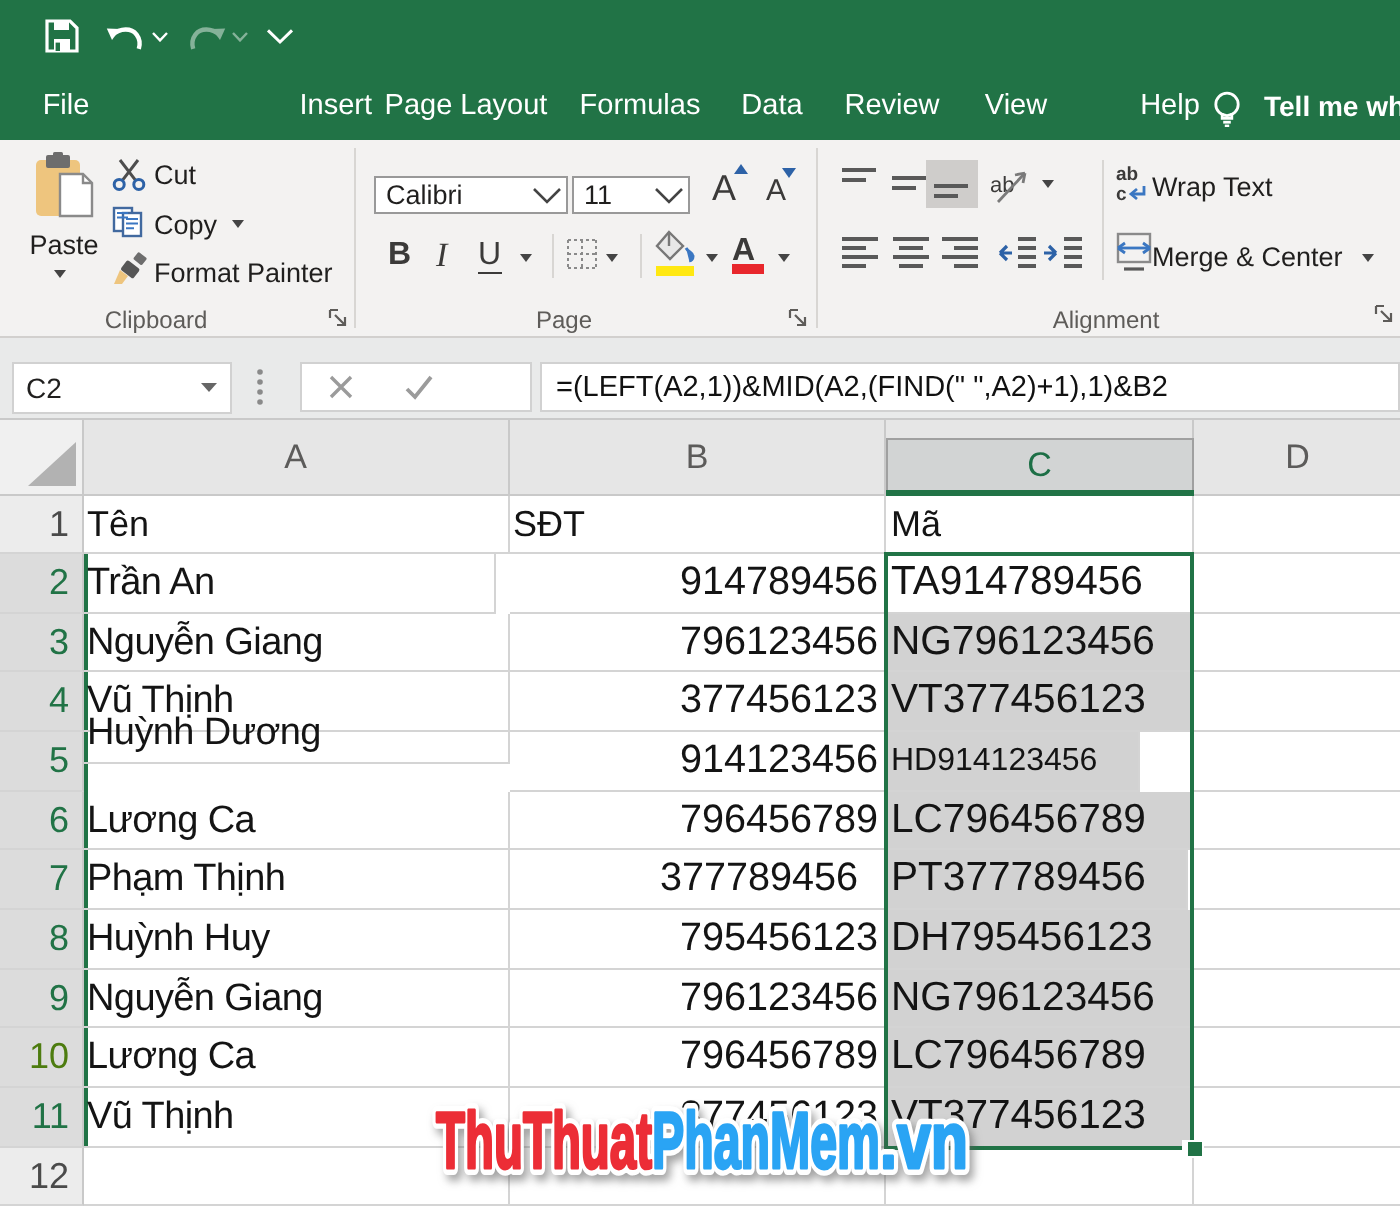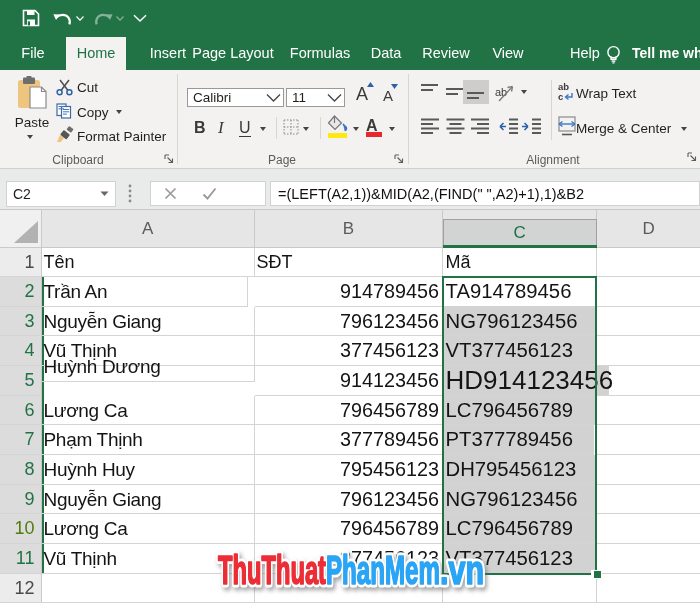--- a/index.html
+++ b/index.html
@@ -48,21 +48,20 @@
   </svg>
   <svg class="abs" style="left:116px;top:16px;opacity:.45;" width="8" height="5" viewBox="0 0 8 5">
       <path d="M0.5 0.5 L4 4.2 L7.5 0.5" fill="none" stroke="#fff" stroke-width="1.2"></path>
     </svg>
   <svg class="abs" style="left:133px;top:14px;" width="14" height="9" viewBox="0 0 14 9">
       <path d="M1 1.2 L7 7 L13 1.2" fill="none" stroke="#fff" stroke-width="1.5"></path>
     </svg>
 </div>
 <div class="abs" id="tabs">
   <div class="tab" style="left:10px;width:46px;">File</div>
-  <div id="hometab">Home</div>
   <div class="tab" style="left:140px;width:46px;text-align:right;">Insert</div>
   <div class="tab" style="left:188px;width:90px;">Page Layout</div>
   <div class="tab" style="left:288px;width:64px;">Formulas</div>
   <div class="tab" style="left:362px;width:48px;">Data</div>
   <div class="tab" style="left:420px;width:52px;">Review</div>
   <div class="tab" style="left:482px;width:52px;">View</div>
   <div class="tab" style="left:568px;width:34px;">Help</div>
   <svg class="abs" style="left:604px;top:8px;" width="19" height="19" viewBox="0 0 19 19">
     <circle cx="9.5" cy="7.2" r="5.6" fill="none" stroke="#fff" stroke-width="1.4"></circle>
     <path d="M7.1 11.5 L7.1 14.2 L11.9 14.2 L11.9 11.5" fill="none" stroke="#fff" stroke-width="1.4"></path>
@@ -255,30 +254,30 @@
     <div class="cell" style="left:443px;top:96.8px;width:153.5px;height:29.65px;line-height:29.65px;padding-left:2.5px;font-size:20.3px;background:#d2d2d2;">NG796123456</div>
     <div class="cell" style="left:596.5px;border-right:none;top:96.8px;width:103.5px;height:29.65px;"></div>
     <div class="rowhdr" style="top:126.44999999999999px;height:29.65px;background:#dcdcdc;color:#217346;line-height:29.65px;">4</div>
     <div class="cell" style="left:41.5px;top:126.44999999999999px;width:213.5px;height:29.65px;line-height:29.65px;padding-left:2px;letter-spacing:-0.3px;">Vũ Thịnh</div>
     <div class="cell" style="left:255px;top:126.44999999999999px;width:188px;height:29.65px;line-height:29.65px;text-align:right;padding-right:3px;font-size:19.8px;">377456123</div>
     <div class="cell" style="left:443px;top:126.44999999999999px;width:153.5px;height:29.65px;line-height:29.65px;padding-left:2.5px;font-size:20.3px;background:#d2d2d2;">VT377456123</div>
     <div class="cell" style="left:596.5px;border-right:none;top:126.44999999999999px;width:103.5px;height:29.65px;"></div>
     <div class="rowhdr" style="top:156.1px;height:29.65px;background:#dcdcdc;color:#217346;line-height:29.65px;">5</div>
     <div class="cell" style="left:41.5px;top:142px;width:213.5px;height:29.65px;line-height:29.65px;padding-left:2px;letter-spacing:-0.3px;">Huỳnh Dương</div>
     <div class="cell" style="left:255px;top:156.1px;width:188px;height:29.65px;line-height:29.65px;text-align:right;padding-right:3px;font-size:19.8px;">914123456</div>
-    <div class="cell" style="left:443px;top:156.1px;width:166px;height:29.65px;line-height:29.65px;padding-left:2.5px;font-size:26px;background:#d2d2d2;">HD914123456</div>
+    <div class="cell" style="left:443px;top:156.1px;width:127px;height:29.65px;line-height:29.65px;padding-left:2.5px;font-size:16px;background:#d2d2d2;">HD914123456</div>
     <div class="cell" style="left:596.5px;border-right:none;top:156.1px;width:103.5px;height:29.65px;"></div>
     <div class="rowhdr" style="top:185.75px;height:29.65px;background:#dcdcdc;color:#217346;line-height:29.65px;">6</div>
     <div class="cell" style="left:41.5px;top:185.75px;width:213.5px;height:29.65px;line-height:29.65px;padding-left:2px;letter-spacing:-0.3px;">Lương Ca</div>
     <div class="cell" style="left:255px;top:185.75px;width:188px;height:29.65px;line-height:29.65px;text-align:right;padding-right:3px;font-size:19.8px;">796456789</div>
     <div class="cell" style="left:443px;top:185.75px;width:153.5px;height:29.65px;line-height:29.65px;padding-left:2.5px;font-size:20.3px;background:#d2d2d2;">LC796456789</div>
     <div class="cell" style="left:596.5px;border-right:none;top:185.75px;width:103.5px;height:29.65px;"></div>
     <div class="rowhdr" style="top:215.39999999999998px;height:29.65px;background:#dcdcdc;color:#217346;line-height:29.65px;">7</div>
     <div class="cell" style="left:41.5px;top:215.39999999999998px;width:213.5px;height:29.65px;line-height:29.65px;padding-left:2px;letter-spacing:-0.3px;">Phạm Thịnh</div>
-    <div class="cell" style="left:255px;top:215.39999999999998px;width:188px;height:29.65px;line-height:29.65px;text-align:right;padding-right:3px;font-size:19.8px;">377789456</div>
+    <div class="cell" style="left:255px;top:215.39999999999998px;width:188px;height:29.65px;line-height:29.65px;text-align:right;padding-right:13px;font-size:19.8px;">377789456</div>
     <div class="cell" style="left:443px;top:215.39999999999998px;width:151px;height:29.65px;line-height:29.65px;padding-left:2.5px;font-size:20.3px;background:#d2d2d2;">PT377789456</div>
     <div class="cell" style="left:596.5px;border-right:none;top:215.39999999999998px;width:103.5px;height:29.65px;"></div>
     <div class="rowhdr" style="top:245.04999999999998px;height:29.65px;background:#dcdcdc;color:#217346;line-height:29.65px;">8</div>
     <div class="cell" style="left:41.5px;top:245.04999999999998px;width:213.5px;height:29.65px;line-height:29.65px;padding-left:2px;letter-spacing:-0.3px;">Huỳnh Huy</div>
     <div class="cell" style="left:255px;top:245.04999999999998px;width:188px;height:29.65px;line-height:29.65px;text-align:right;padding-right:3px;font-size:19.8px;">795456123</div>
     <div class="cell" style="left:443px;top:245.04999999999998px;width:153.5px;height:29.65px;line-height:29.65px;padding-left:2.5px;font-size:20.3px;background:#d2d2d2;">DH795456123</div>
     <div class="cell" style="left:596.5px;border-right:none;top:245.04999999999998px;width:103.5px;height:29.65px;"></div>
     <div class="rowhdr" style="top:274.7px;height:29.65px;background:#dcdcdc;color:#217346;line-height:29.65px;">9</div>
     <div class="cell" style="left:41.5px;top:274.7px;width:213.5px;height:29.65px;line-height:29.65px;padding-left:2px;letter-spacing:-0.3px;">Nguyễn Giang</div>
     <div class="cell" style="left:255px;top:274.7px;width:188px;height:29.65px;line-height:29.65px;text-align:right;padding-right:3px;font-size:19.8px;">796123456</div>

